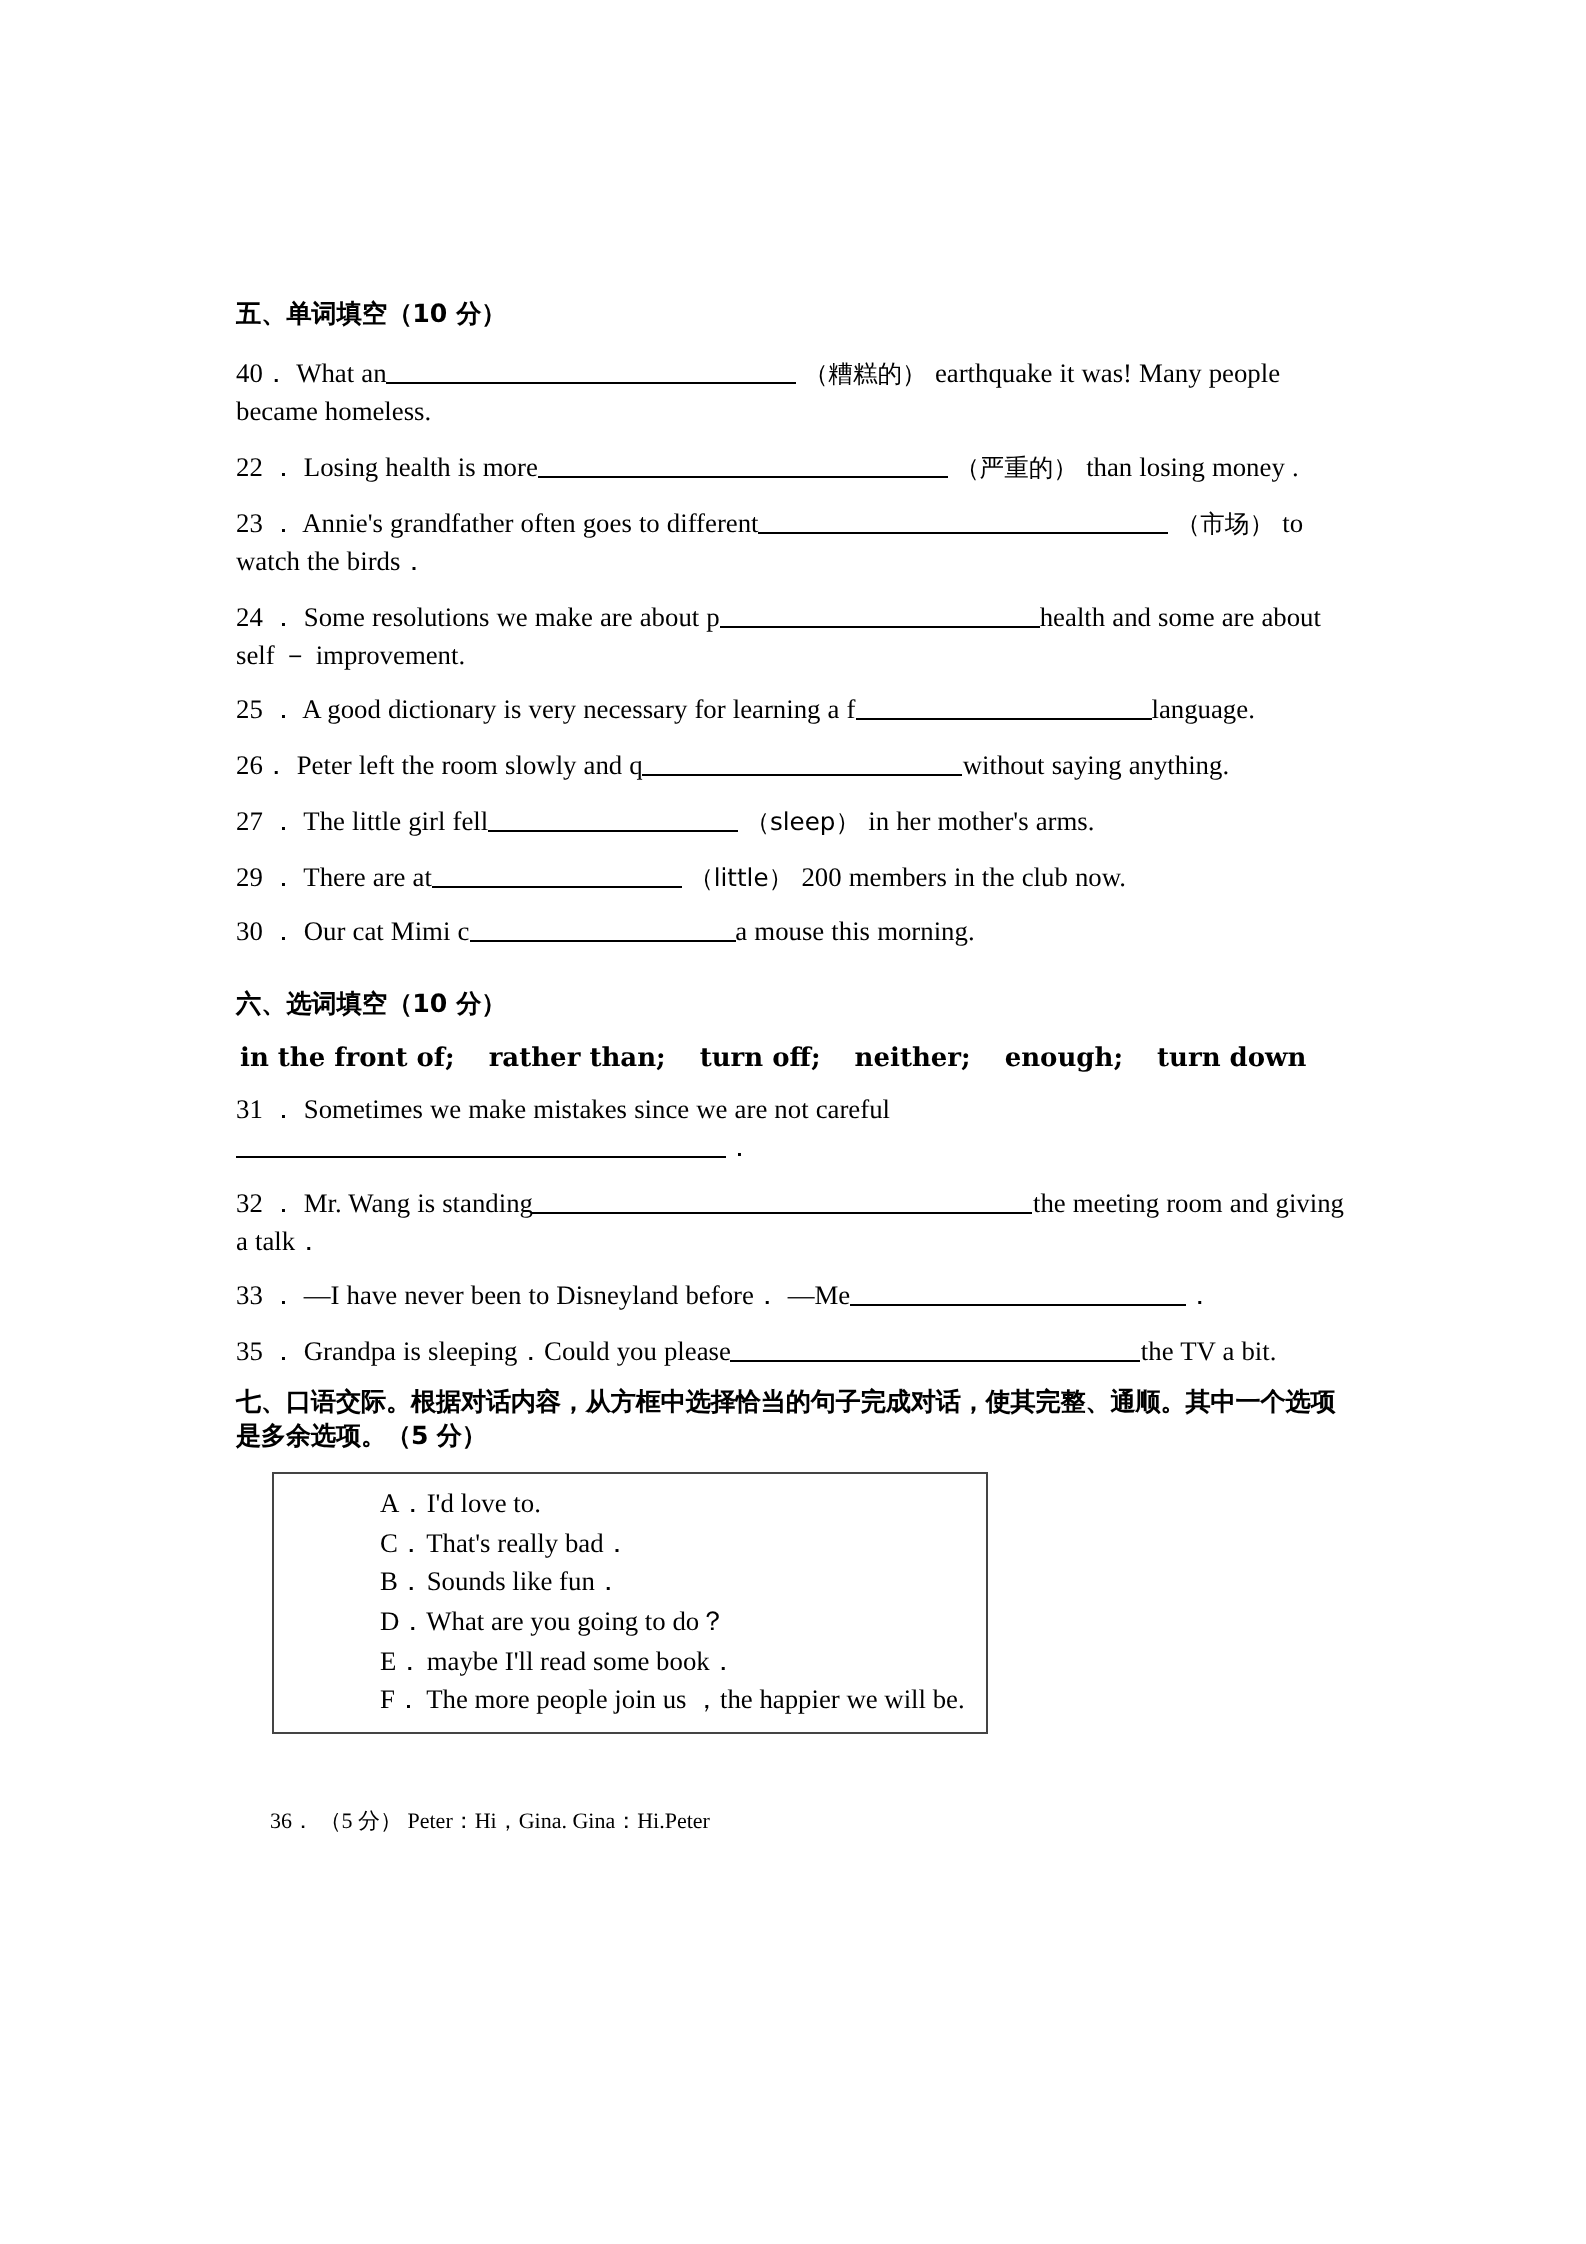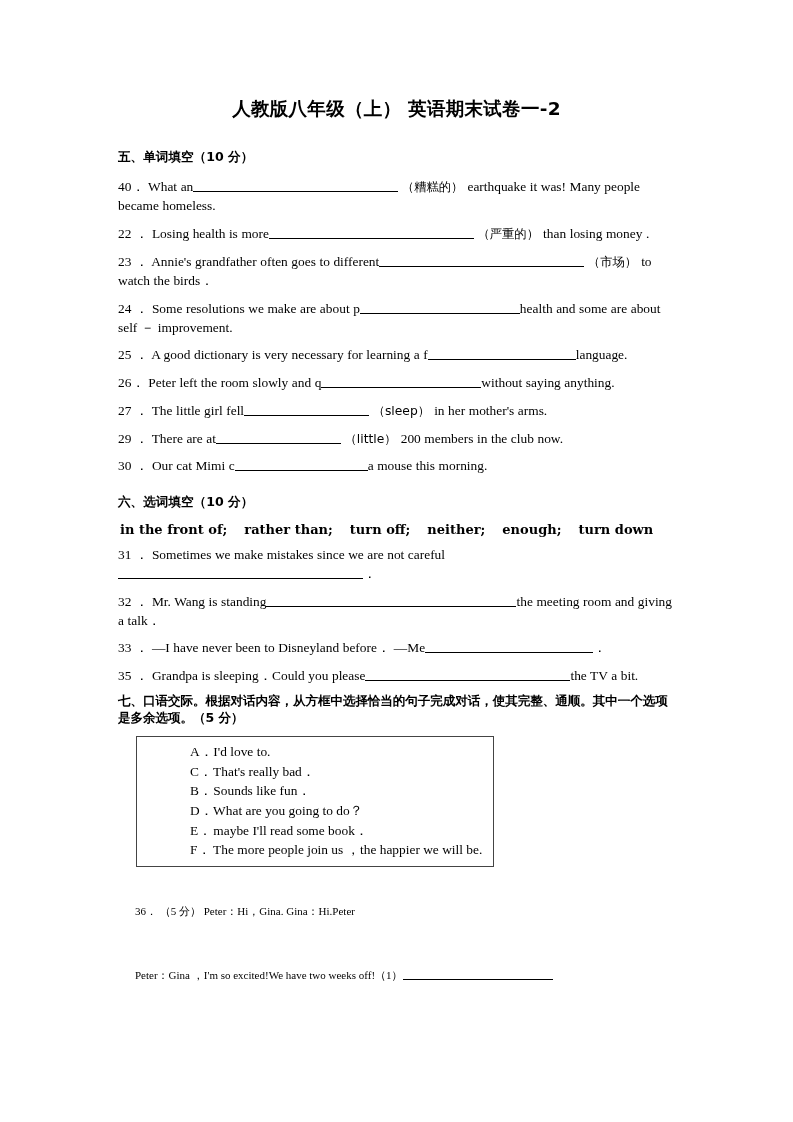--- a/index.html
+++ b/index.html
@@ -110,21 +110,20 @@
   }
   .spacer-sm { height: 9px; }
   .spacer-md { height: 14px; }
   .spacer-lg { height: 20px; }
 </style>
 </head>
 <body>
 
 <div class="page">
 
-  <div class="title">人教版八年级（上） 英语期末试卷一-2</div>
 
   <div class="content">
 
     <div class="sec-head">五、单词填空（10 分）</div>
 
     <div id="fill-questions">
         <p class="q"><span class="num">40． </span><span>What an</span><span class="blank" style="width: 205px;"></span> <span class="hint">（糟糕的） </span>  <span>earthquake it was! Many people became homeless.</span></p>
         <p class="q"><span class="num">22 ． </span><span>Losing health is more</span><span class="blank" style="width: 205px;"></span> <span class="hint">（严重的） </span>  <span>than losing money .</span></p>
         <p class="q"><span class="num">23 ． </span><span>Annie's grandfather often goes to different</span><span class="blank" style="width: 205px;"></span> <span class="hint">（市场） </span>  <span>to watch the birds．</span></p>
         <p class="q"><span class="num">24 ． </span><span>Some resolutions we make are about p</span><span class="blank" style="width: 160px;"></span><span>health and some are about self － improvement.</span></p>
@@ -162,18 +161,15 @@
     <div class="spacer-lg"></div>
 
     <div class="dlg">
       <span>36．</span>
       <span>（5 分）</span>
       <span>Peter：Hi，Gina.   Gina：Hi.Peter</span>
     </div>
 
     <div class="spacer-md"></div>
 
-    <div class="dlg">
-      <span>Peter：Gina ，I'm so excited!We have two weeks off!（1）</span><span class="blank" id="dlg-blank" style="width: 150px;"></span>
-    </div>
 
   </div>
 </div>
 
 </body></html>

